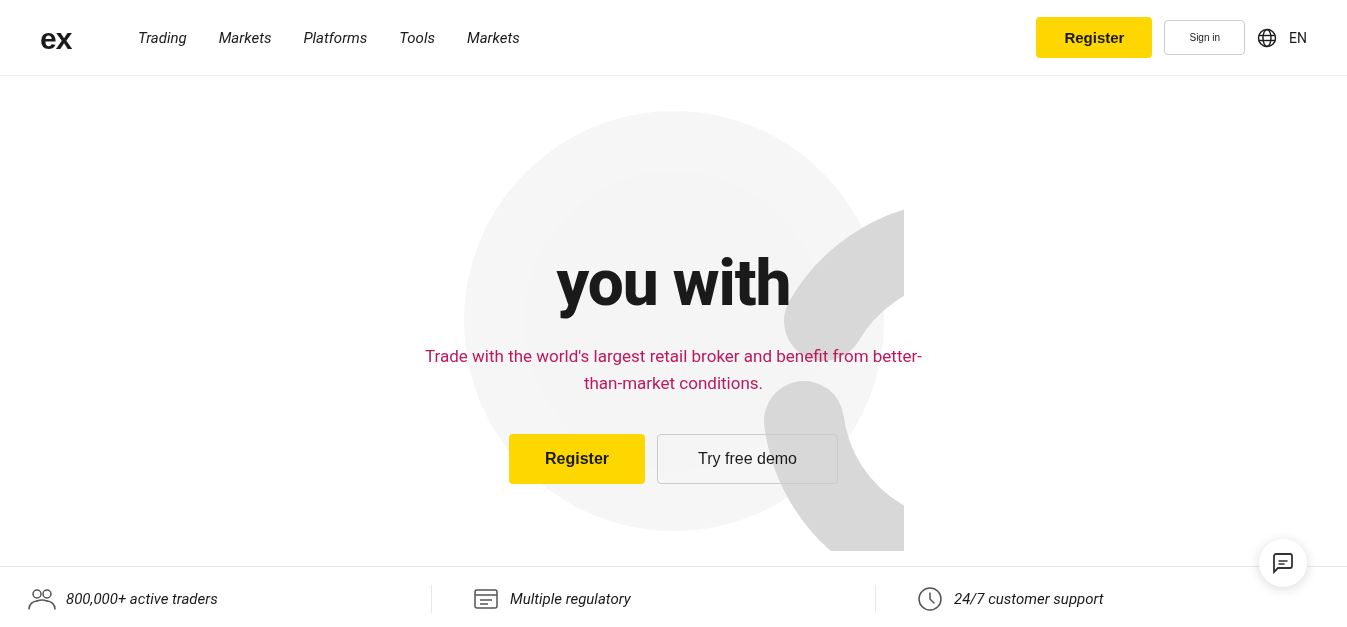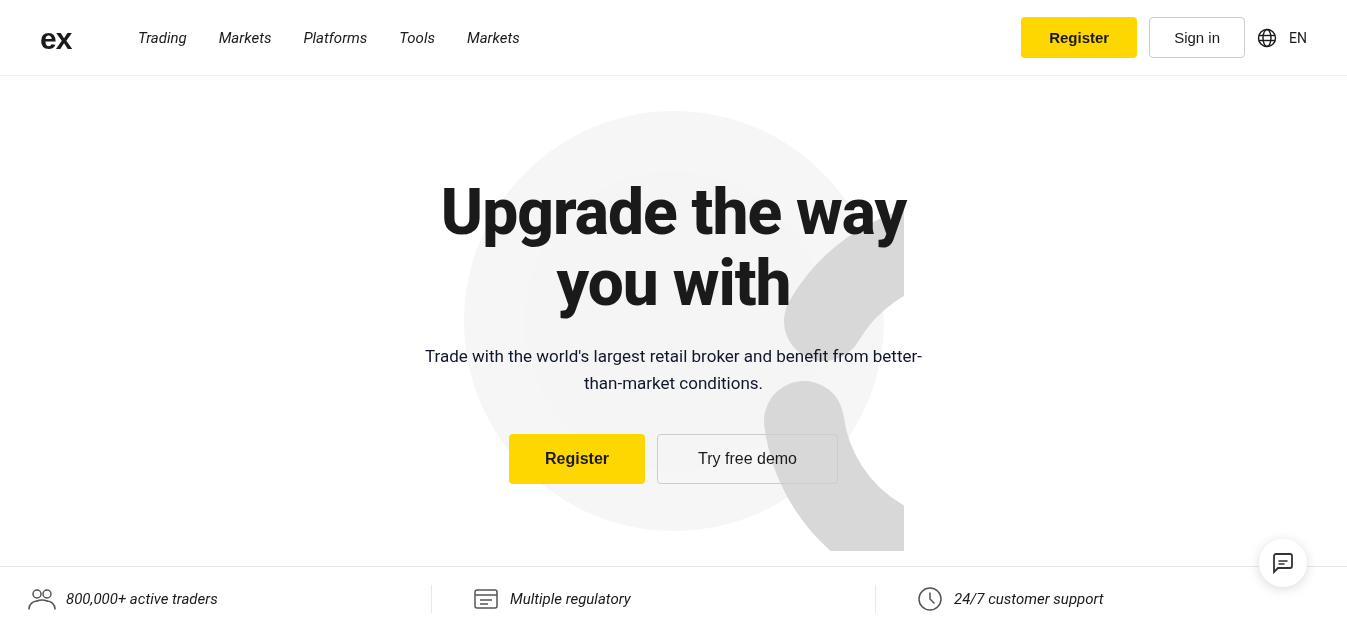--- a/index.html
+++ b/index.html
@@ -79,21 +79,21 @@
       font-weight: 700;
       border-radius: 4px;
       cursor: pointer;
     }
 
     .btn-signin {
       background: transparent;
       color: #1a1a1a;
       border: 1px solid #ccc;
       padding: 11px 24px;
-      font-size: 15px;
+      font-size: 10px;
       font-weight: 500;
       border-radius: 4px;
       cursor: pointer;
     }
 
     .lang-selector {
       display: flex;
       align-items: center;
       gap: 12px;
       font-size: 14px;
@@ -135,21 +135,21 @@
       font-size: 64px;
       font-weight: 800;
       color: #1a1a1a;
       line-height: 1.1;
       margin-bottom: 24px;
       letter-spacing: -1px;
     }
 
     .hero-subtitle {
       font-size: 17px;
-      color: #0f172a;
+      color: #be185d;
       max-width: 520px;
       margin: 0 auto 36px;
       line-height: 1.6;
     }
 
     .hero-buttons {
       display: flex;
       align-items: center;
       gap: 12px;
       justify-content: center;
@@ -271,21 +271,21 @@
 
       <circle cx="230" cy="230" r="150" fill="#f5f5f5" opacity="0.8"></circle>
 
       <path d="M 380 230 
                A 160 160 0 1 1 360 330" stroke="#d8d8d8" stroke-width="80" fill="none" stroke-linecap="round"></path>
     </svg>
   </div>
 
   <div class="hero-content">
     <h1 class="hero-title">
-      <span>Upgrade the way</span><br>
+      <br>
       <span>you with</span>
     </h1>
     <p class="hero-subtitle">Trade with the world's largest retail broker and benefit from better-than-market conditions.</p>
     <div class="hero-buttons">
       <button class="btn-hero-register">Register</button>
       <button class="btn-hero-demo">Try free demo</button>
     </div>
   </div>
 </section>
 

